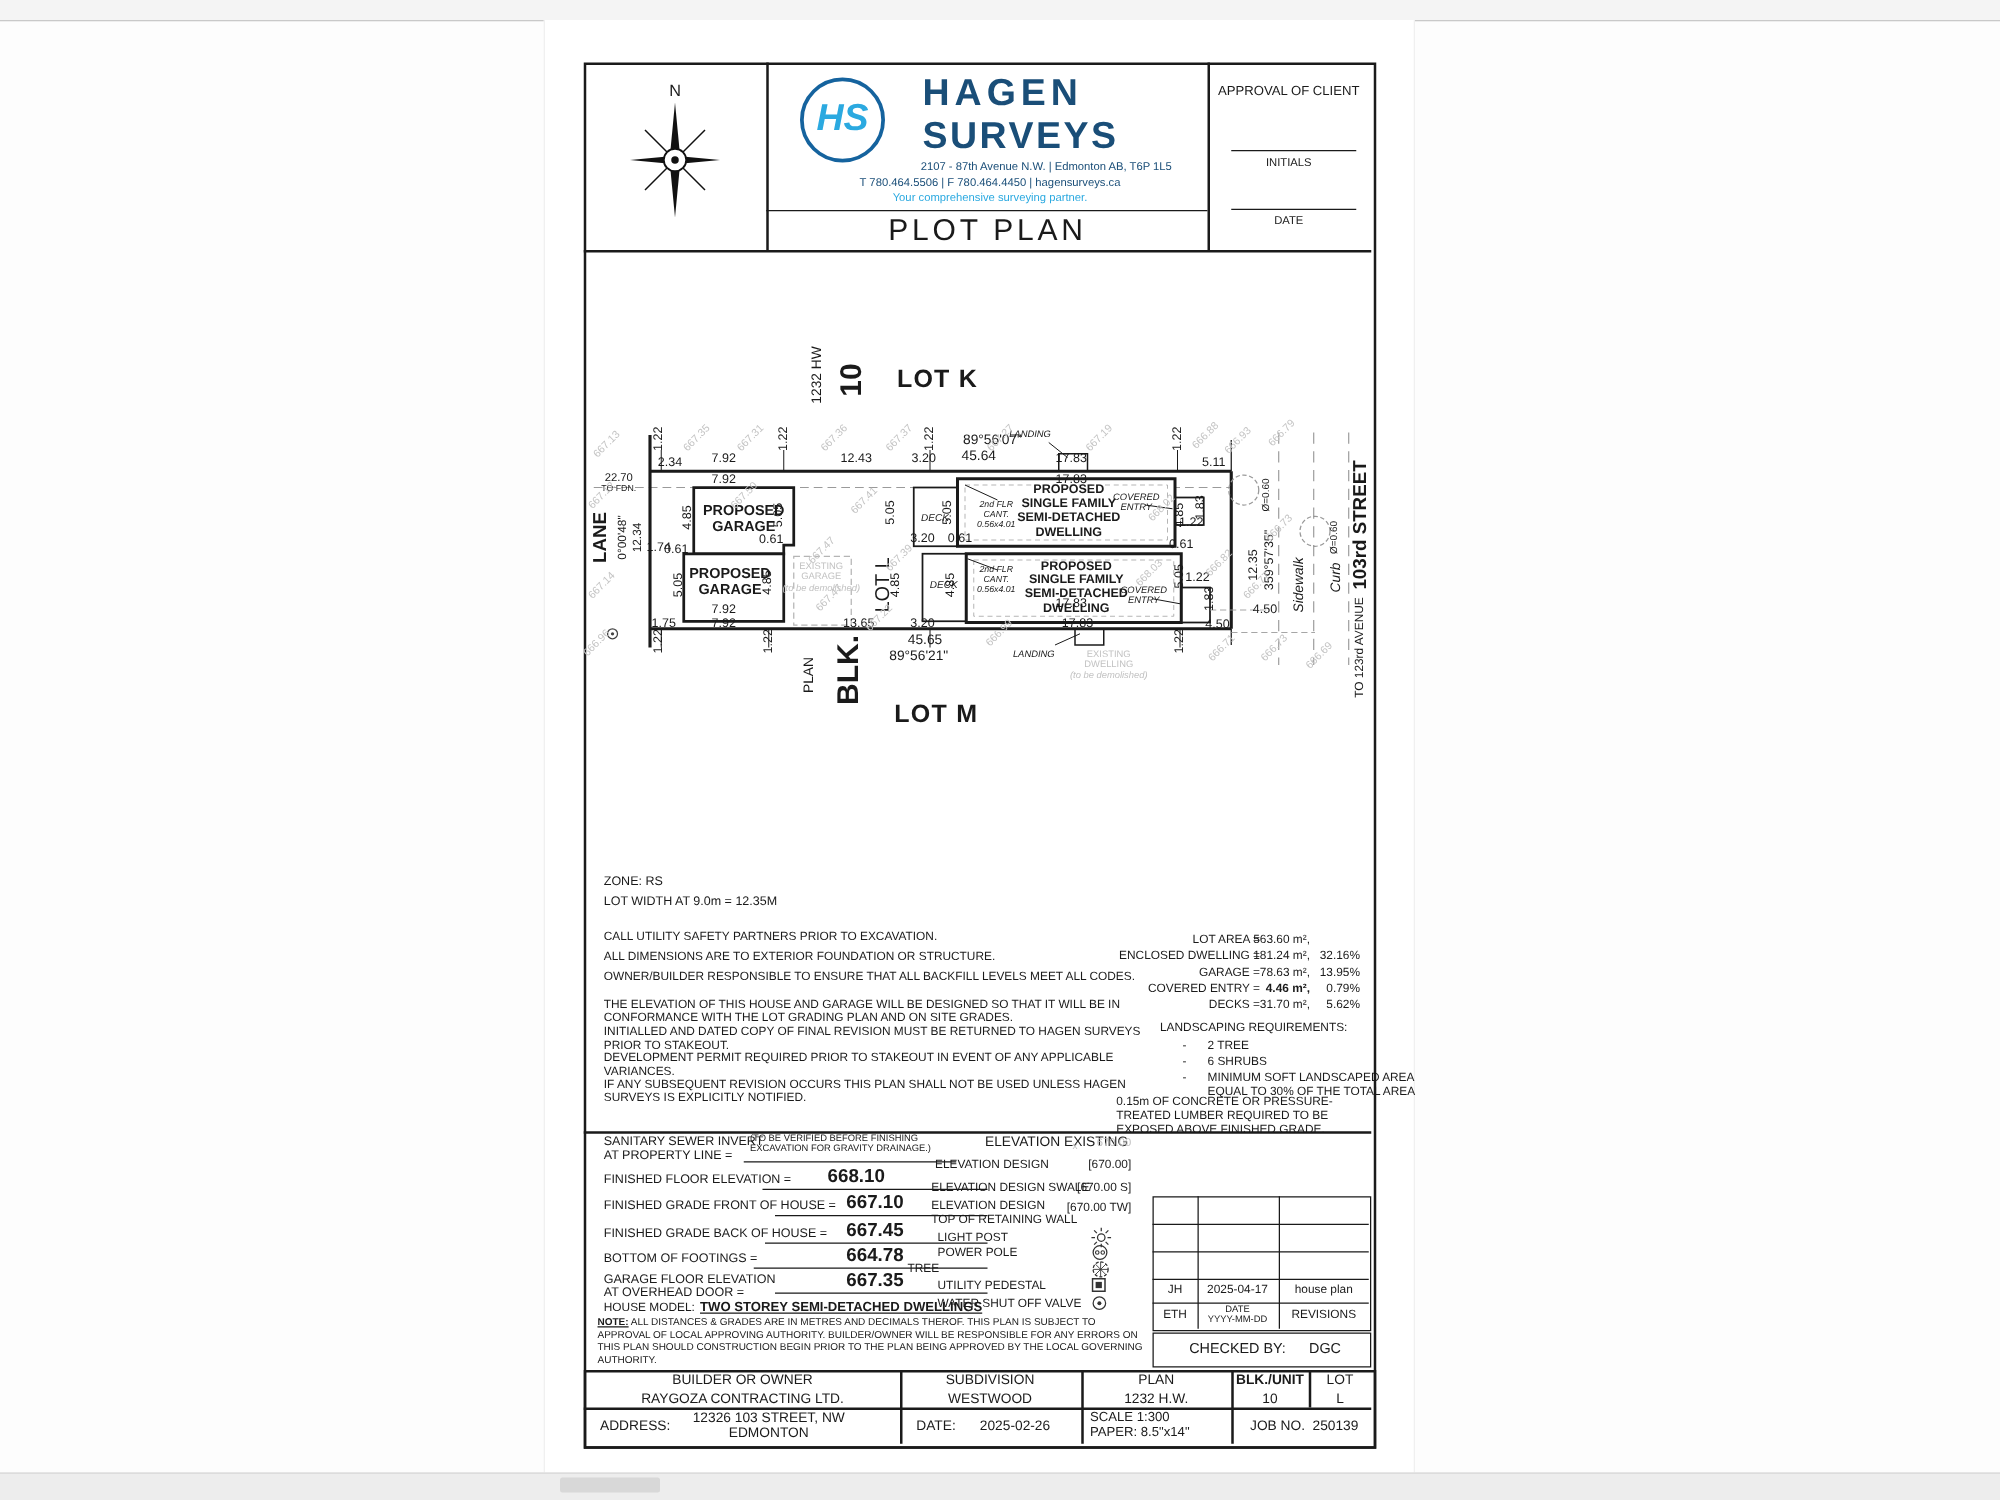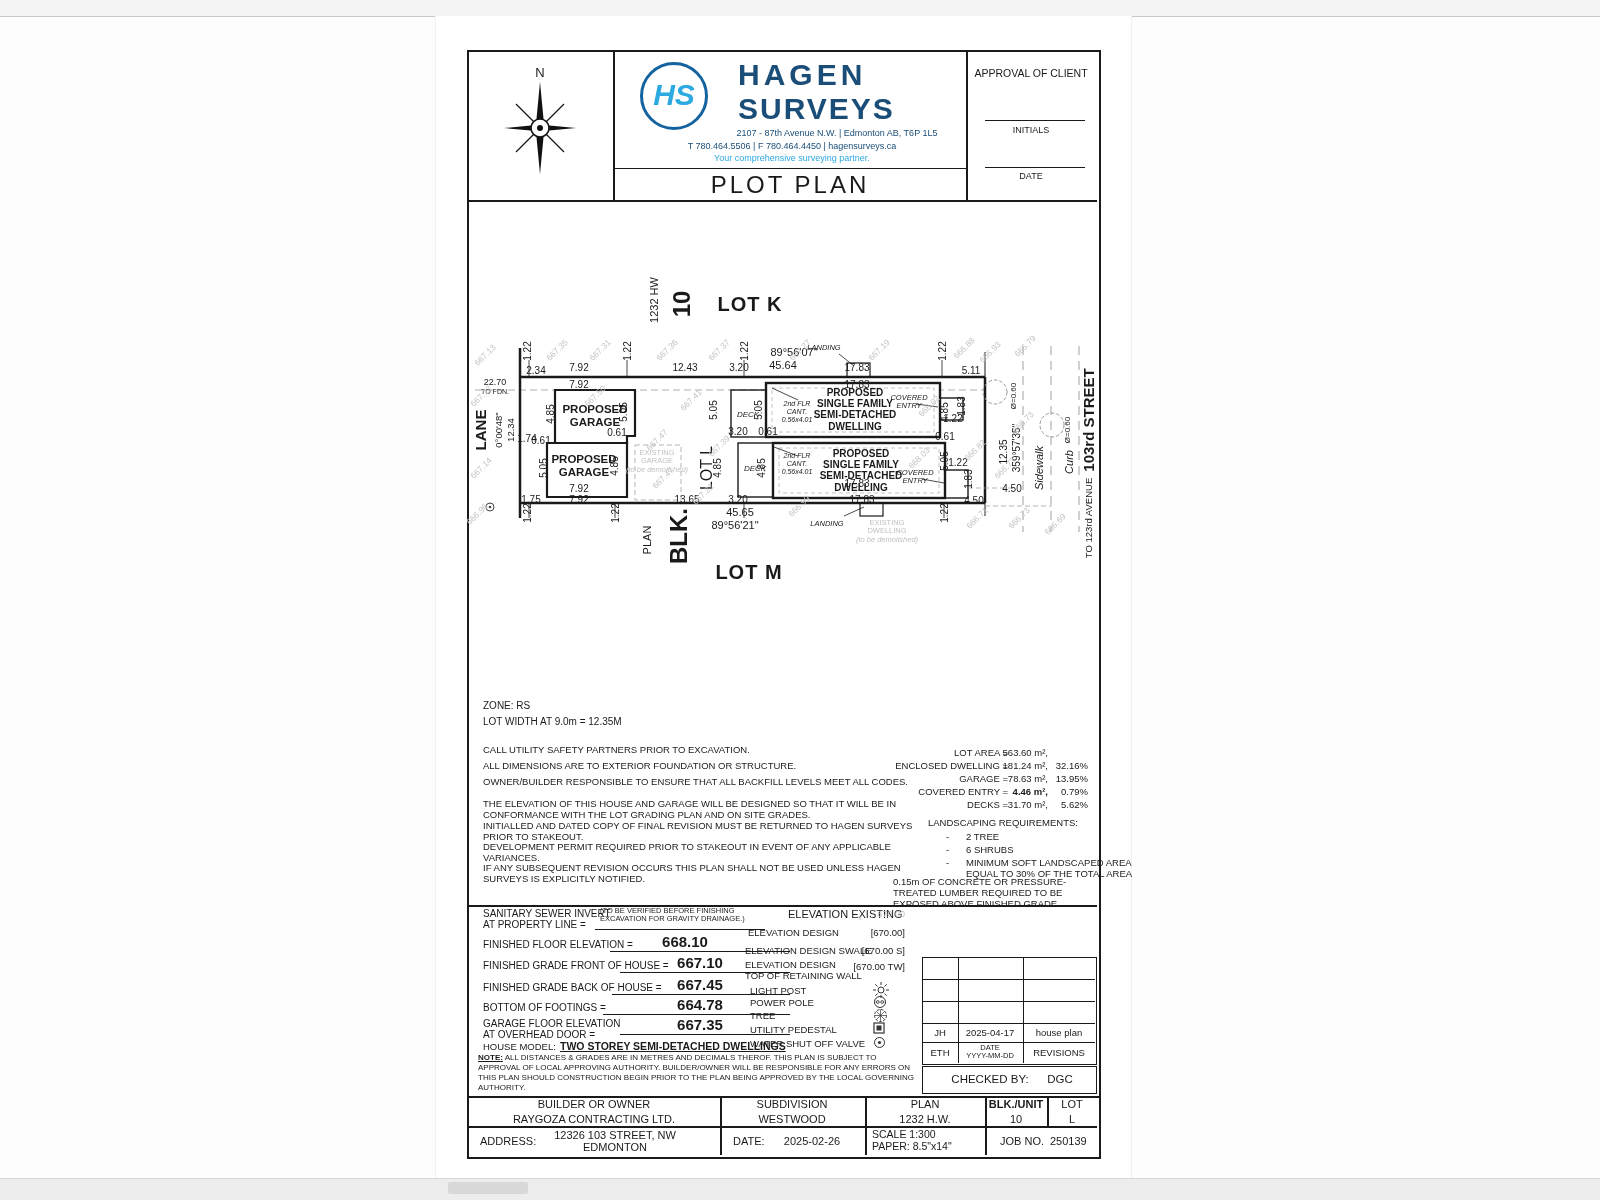--- a/index.html
+++ b/index.html
@@ -359,21 +359,21 @@
 
   <div class="l" style="left:750px;top:1002px;font-size:9.5px;">POWER POLE</div>
   <div class="sym" style="left:881px;top:1003px;">
     <svg width="14" height="14" viewBox="0 0 14 14">
         <circle cx="7" cy="7" r="5.5" fill="none" stroke="#333" stroke-width="1"></circle>
         <circle cx="4.8" cy="7" r="1.4" fill="none" stroke="#333" stroke-width="0.9"></circle>
         <circle cx="9.2" cy="7" r="1.4" fill="none" stroke="#333" stroke-width="0.9"></circle>
       </svg>
   </div>
 
-  <div class="l" style="left:750px;top:1015px;font-size:9.5px;">TREE</div>
+  <div class="l" style="left:726px;top:1015px;font-size:9.5px;">TREE</div>
   <div class="sym" style="left:881px;top:1016px;">
     <svg width="15" height="15" viewBox="0 0 15 15">
         <circle cx="7.5" cy="7.5" r="6" fill="none" stroke="#333" stroke-width="1" stroke-dasharray="2.5,1.5"></circle>
         <path d="M7.5,1.5 L7.5,13.5 M1.5,7.5 L13.5,7.5 M3.3,3.3 L11.7,11.7 M11.7,3.3 L3.3,11.7" stroke="#333" stroke-width="0.7"></path>
       </svg>
   </div>
 
   <div class="l" style="left:750px;top:1029px;font-size:9.5px;">UTILITY PEDESTAL</div>
   <div class="sym" style="left:881px;top:1030px;">
     <svg width="12" height="12" viewBox="0 0 12 12">

